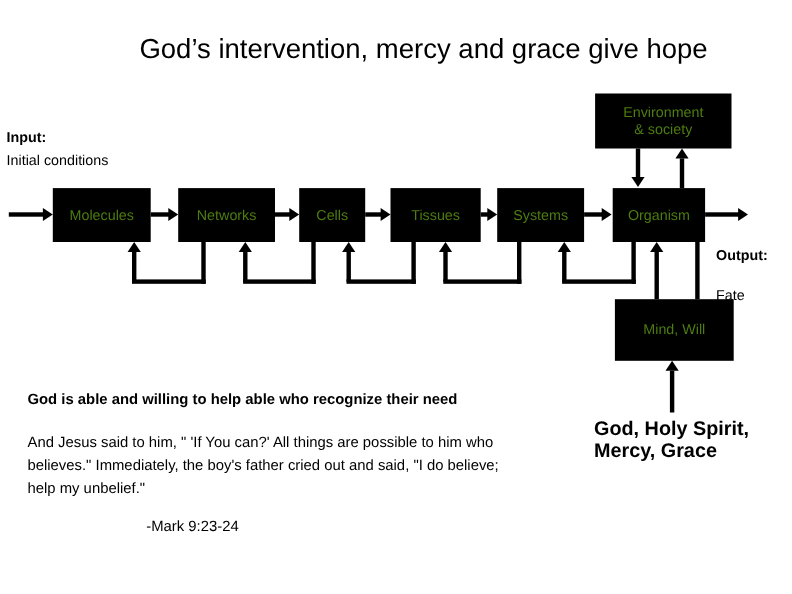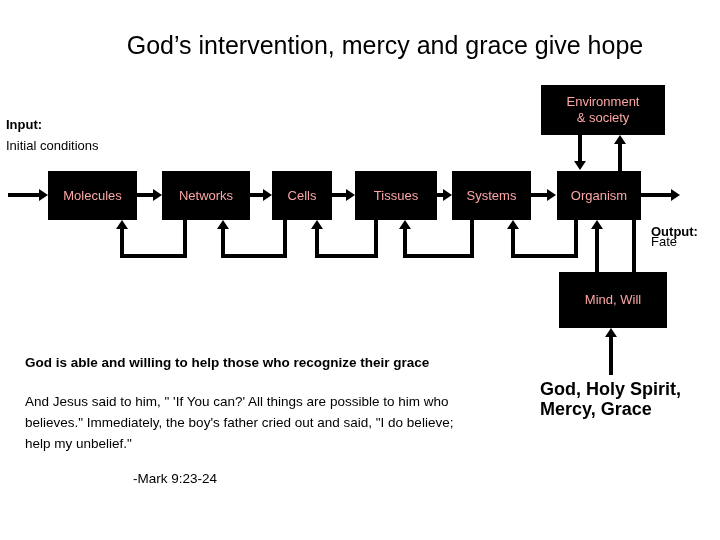--- a/index.html
+++ b/index.html
@@ -35,21 +35,21 @@
     line-height: 30px;
     letter-spacing: 0px;
     white-space: nowrap;
     margin-left: 25px;
   }
 
   
   .box {
     position: absolute;
     background: #000000;
-    color: #fca5a5;
+    color: #4d7c0f;
     font-size: 13px;
     font-weight: normal;
     display: flex;
     align-items: center;
     justify-content: center;
     text-align: center;
     line-height: 16px;
     box-sizing: border-box;
   }
 
@@ -115,21 +115,21 @@
 <body>
 
 <div id="slide">
 
   <div class="title">God’s intervention, mercy and grace give hope</div>
 
   <div class="lbl bold" style="left:6px; top:116px;">Input:</div>
   <div class="lbl" style="left:6px; top:137px;">Initial conditions</div>
 
   <div class="lbl bold" style="left:651px; top:223px;">Output:</div>
-  <div class="lbl" style="left:651px; top:233px;">Fate</div>
+  <div class="lbl" style="left:651px; top:260px;">Fate</div>
 
   <div class="hline" style="left:8px; top:193px; width:32px;"></div>
   <div class="arrow-r" style="left:39px; top:189px;"></div>
 
   <div class="box" style="left:48px; top:171px; width:89px; height:49px;">Molecules</div>
 
   <div class="box" style="left:162px; top:171px; width:88px; height:49px;">Networks</div>
 
   <div class="box" style="left:355px; top:171px; width:82px; height:49px;">Tissues</div>
 
@@ -196,21 +196,21 @@
   <div class="box" style="left:559px; top:272px; width:108px; height:56px;">Mind, Will</div>
 
   <div class="vline" style="left:595px; top:229px; height:43px;"></div>
   <div class="arrow-u" style="left:591px; top:220px;"></div>
 
   <div class="vline" style="left:632px; top:220px; height:52px;"></div>
 
   <div class="vline" style="left:609px; top:337px; height:38px;"></div>
   <div class="arrow-u" style="left:605px; top:328px;"></div>
 
-  <div class="para bold" style="left:25px; top:352px; width:520px;">God is able and willing to help those who recognize their grace</div>
+  <div class="para bold" style="left:25px; top:352px; width:520px;">God is able and willing to help able who recognize their need</div>
 
   <div class="para" style="left:25px; top:391px; width:520px;">And Jesus said to him, " 'If You can?' All things are possible to him who</div>
   <div class="para" style="left:25px; top:412px; width:520px;">believes." Immediately, the boy's father cried out and said, "I do believe;</div>
   <div class="para" style="left:25px; top:433px; width:520px;">help my unbelief."</div>
 
   <div class="para" style="left:25px; top:468px; width:300px;text-align:center;">-Mark 9:23-24</div>
 
   <div class="centerblock" style="left:540px; top:379px; width:150px;">
     <div>God, Holy Spirit,</div>
     <div>Mercy, Grace</div>

